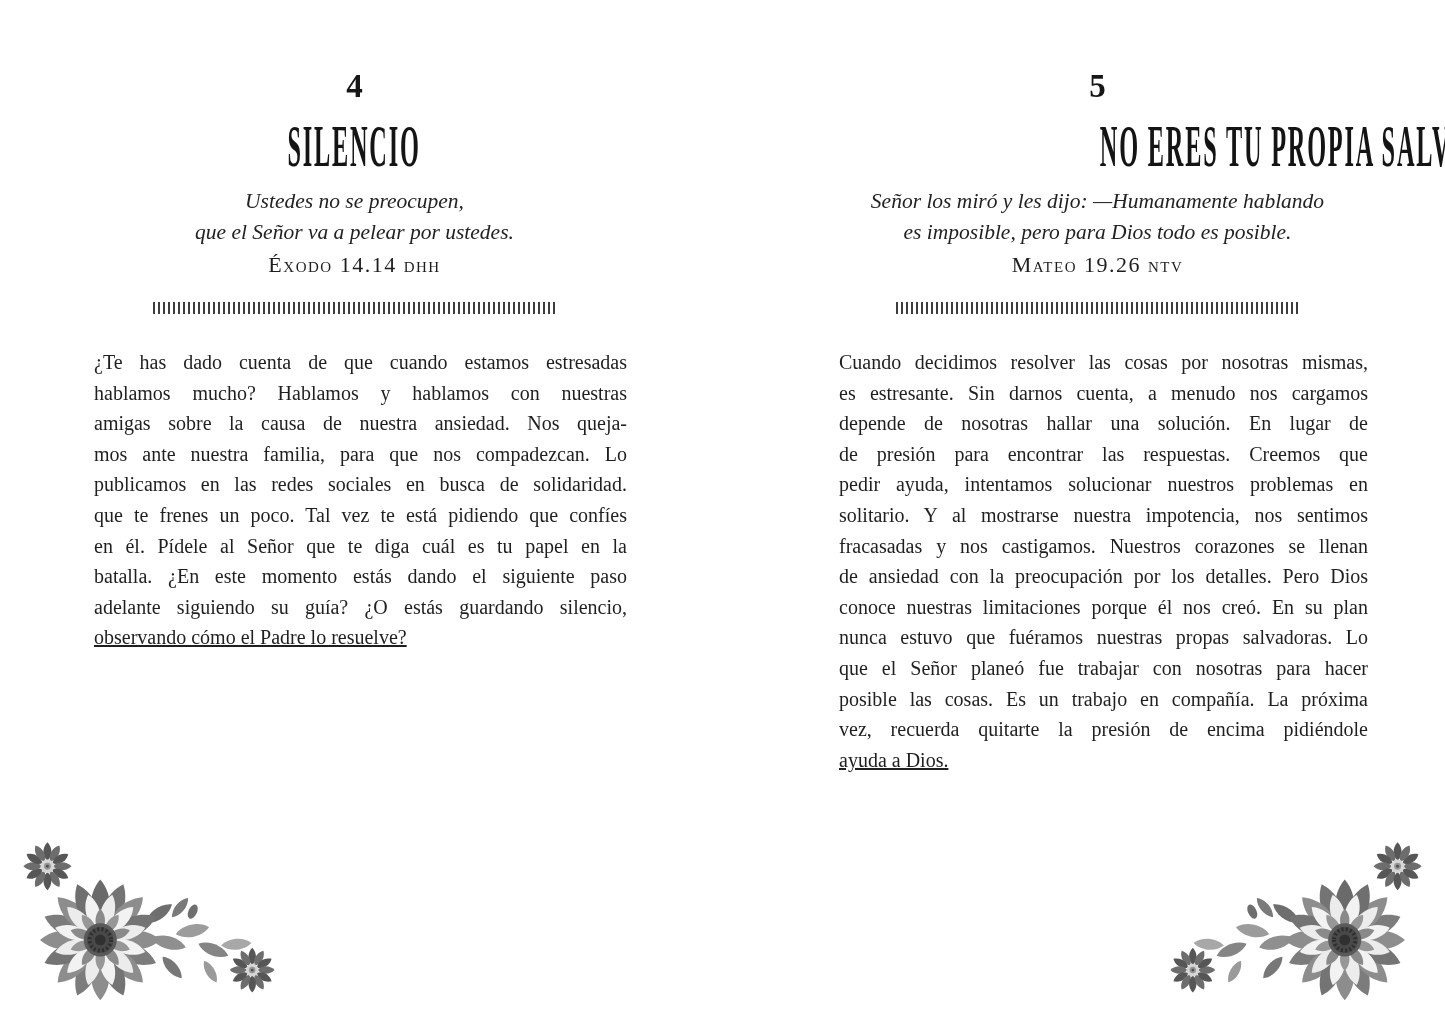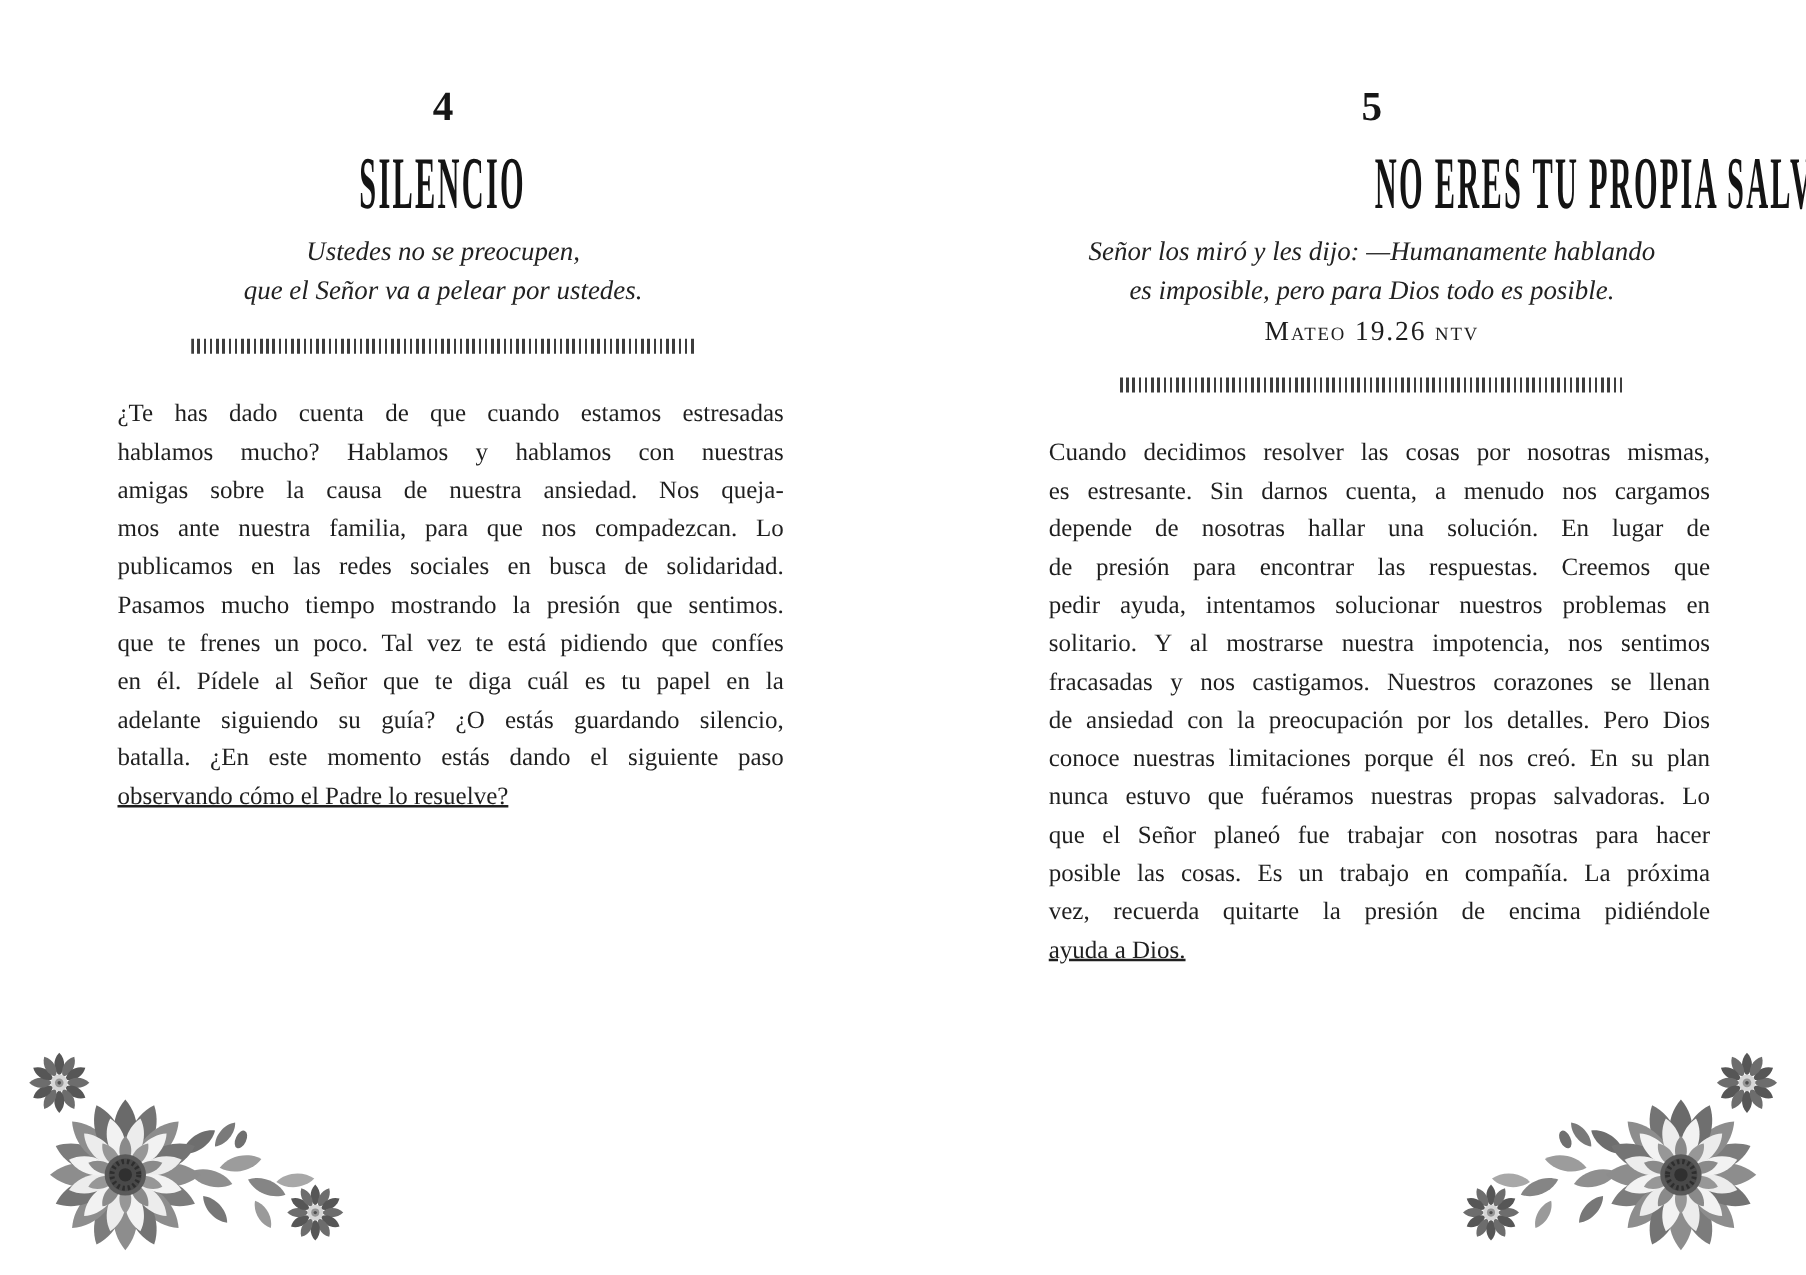--- a/index.html
+++ b/index.html
@@ -48,32 +48,32 @@
 
   <div class="page page-left">
     <div class="chapter-num">4</div>
     <div class="chapter-title">
       <span class="t">SILENCIO</span>
     </div>
     <div class="verse">
       <div>Ustedes no se preocupen,</div>
       <div>que el Señor va a pelear por ustedes.</div>
     </div>
+    <div class="reference">Éxodo 14.14 dhh</div>
     <div class="divider"></div>
     <div class="body-text">
       <div class="body-line">¿Te has dado cuenta de que cuando estamos estresadas</div>
       <div class="body-line">hablamos mucho? Hablamos y hablamos con nuestras</div>
       <div class="body-line">amigas sobre la causa de nuestra ansiedad. Nos queja-</div>
       <div class="body-line">mos ante nuestra familia, para que nos compadezcan. Lo</div>
       <div class="body-line">publicamos en las redes sociales en busca de solidaridad.</div>
-      <div class="body-line">Pasamos mucho tiempo mostrando la presión que sentimos.</div>
       <div class="body-line">que te frenes un poco. Tal vez te está pidiendo que confíes</div>
       <div class="body-line">en él. Pídele al Señor que te diga cuál es tu papel en la</div>
+      <div class="body-line">batalla. ¿En este momento estás dando el siguiente paso</div>
       <div class="body-line">adelante siguiendo su guía? ¿O estás guardando silencio,</div>
-      <div class="body-line">batalla. ¿En este momento estás dando el siguiente paso</div>
       <div class="body-line last">observando cómo el Padre lo resuelve?</div>
     </div>
   </div>
 
   <div class="page page-right">
     <div class="chapter-num">5</div>
     <div class="chapter-title">
       <span class="t">NO ERES TU PROPIA SALVADORA</span>
     </div>
     <div class="verse">

